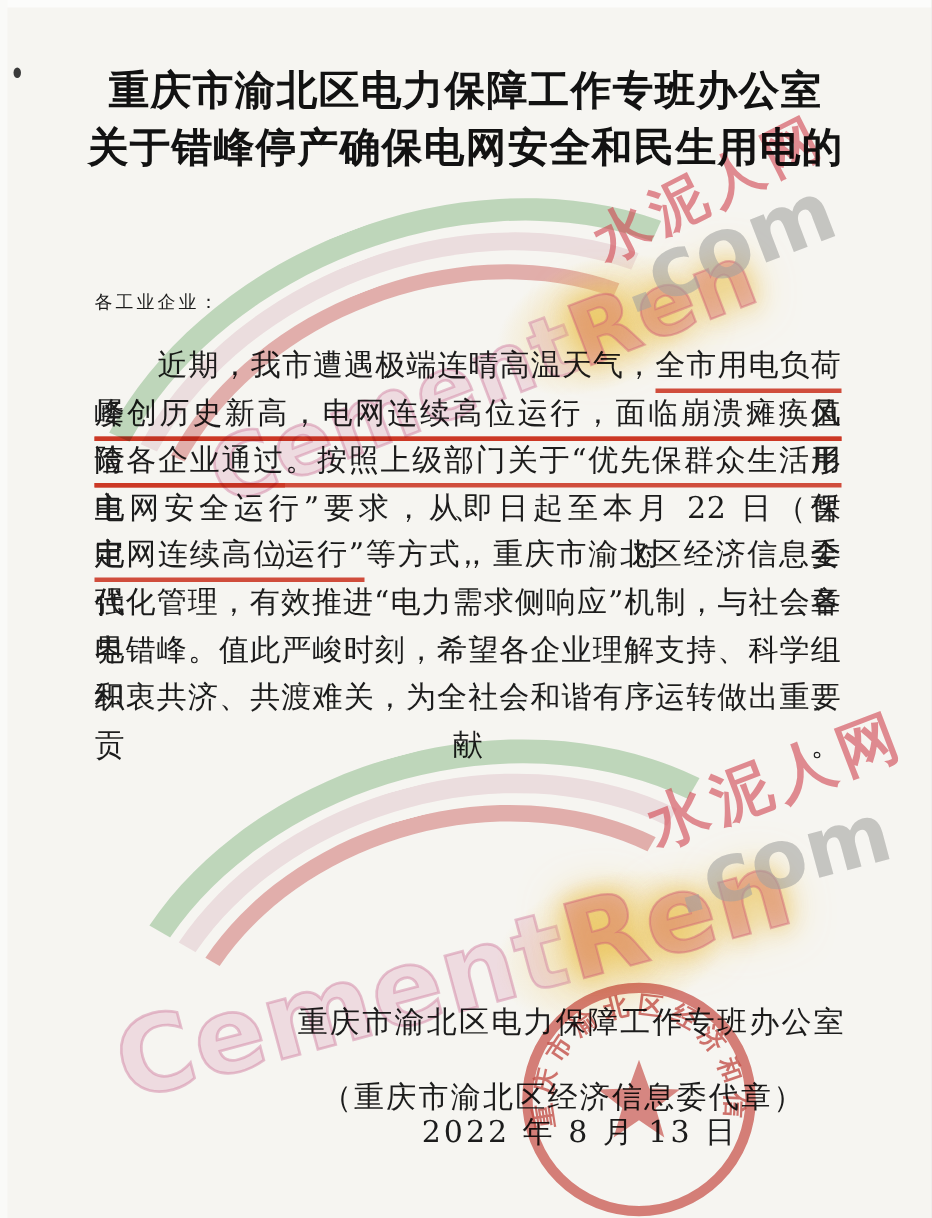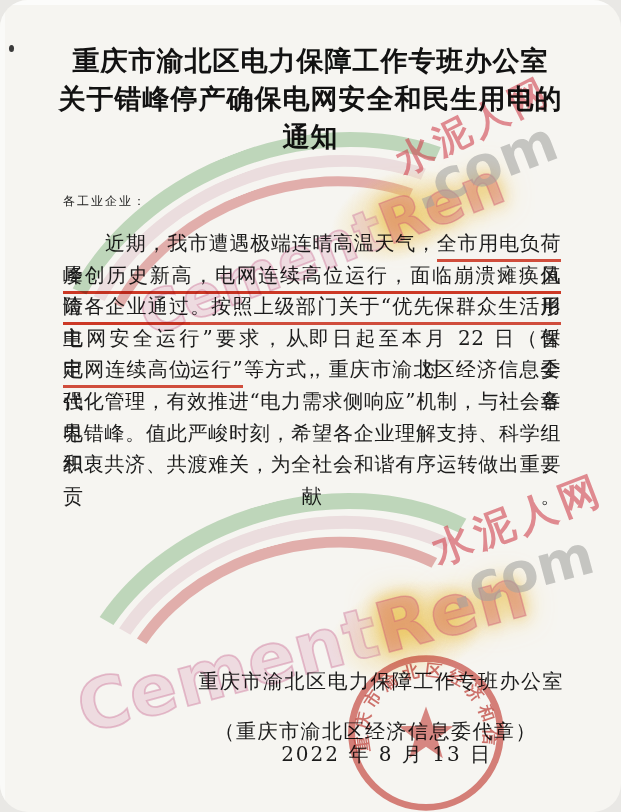--- a/index.html
+++ b/index.html
@@ -1,19 +1,19 @@
 <!DOCTYPE html>
 <html><head>
 <meta charset="utf-8">
 <style>
   html,body { margin:0; padding:0; background:#e9e8e5; }
   .page {
     position:relative; width:621px; height:812px; margin:0 auto;
     background:#f6f5f1; overflow:hidden;
-    font-family:"DejaVu Serif","Liberation Serif",serif; color:#1c1c1c;border-radius:28px;
+    font-family:"DejaVu Serif","Liberation Serif",serif; color:#1c1c1c;
   }
   .edge-top { position:absolute; top:0; left:0; right:0; height:5px; background:#fcfcfb; }
   .edge-left { position:absolute; top:0; left:0; bottom:0; width:5px; background:#fafaf8; }
   .speck { position:absolute; left:9px; top:45px; width:5px; height:7px; background:#3a3a3a; border-radius:50%; }
 
   .title {
     position:absolute; top:42px; left:20px; right:20px; text-align:center;
     font-size:27px; line-height:38px; font-weight:bold; color:#121212; letter-spacing:1px;
   }
   .salutation { position:absolute; top:193px; left:63px; font-size:12px; letter-spacing:2px; }
@@ -68,21 +68,20 @@
 <body>
 
 <div class="page">
   <div class="edge-top"></div>
   <div class="edge-left"></div>
   <div class="speck"></div>
 
   <div class="title">
     <div>重庆市渝北区电力保障工作专班办公室</div>
     <div>关于错峰停产确保电网安全和民生用电的</div>
-    <div>通知</div>
   </div>
 
   <div class="salutation">各工业企业：</div>
 
   <div id="body-lines">
       <div class="line indent"><span>近期，我市遭遇极端连晴高温天气，</span><span class="u">全市用电负荷峰值</span></div>
       <div class="line"><span class="u">屡创历史新高，电网连续高位运行，面临崩溃瘫痪风险，形</span></div>
       <div class="line"><span class="u">请各企业通过</span><span>。按照上级部门关于“优先保群众生活用电、保</span></div>
       <div class="line"><span>主网安全运行”要求，从即日起至本月 22 日（暂定），对全</span></div>
       <div class="line"><span class="u">电网连续高位运行”</span><span>等方式，重庆市渝北区经济信息委代章</span></div>

